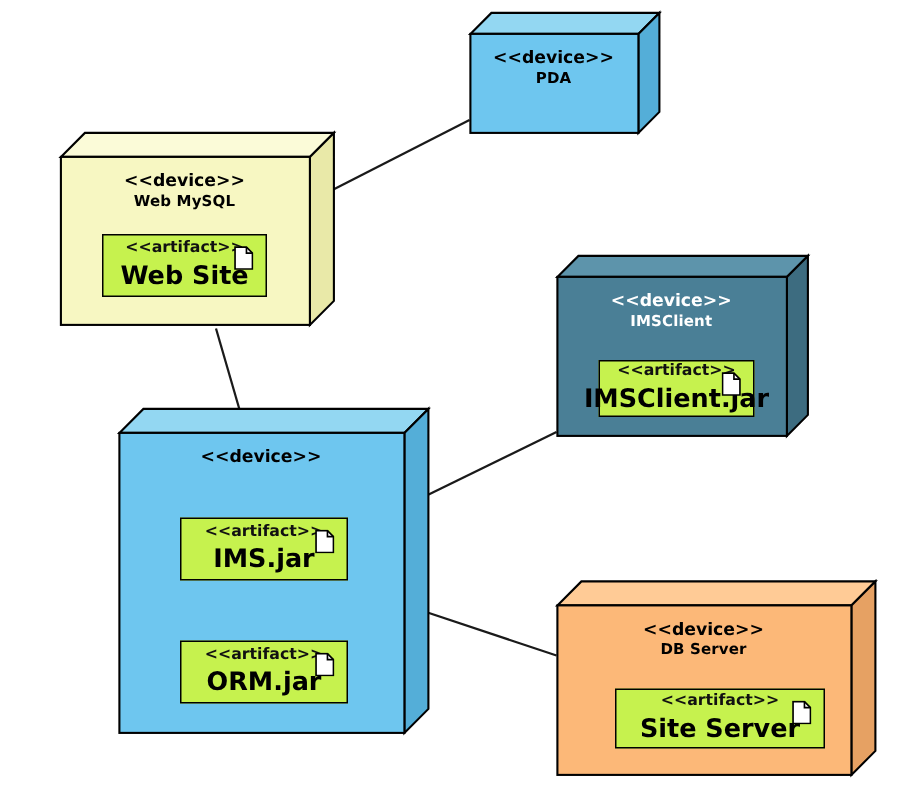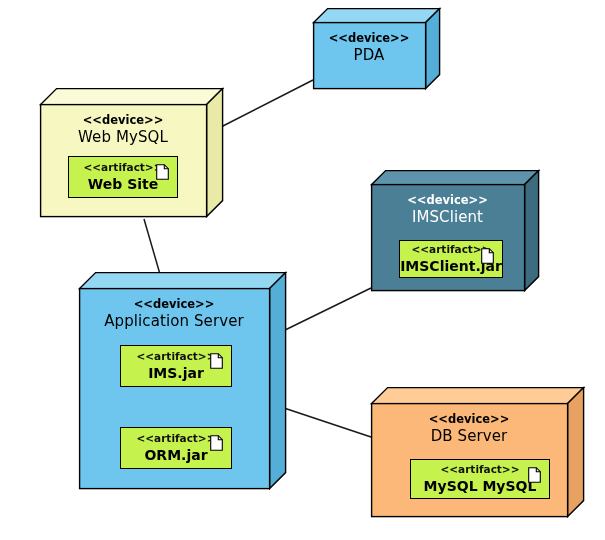--- a/index.html
+++ b/index.html
@@ -37,22 +37,22 @@
   .node-body {
     position: absolute;
     box-sizing: border-box;
     display: flex;
     flex-direction: column;
     align-items: center;
   }
   .node-title {
     text-align: center;
     line-height: 1.32;
-    font-size: 15px;
-    font-weight: normal;
+    font-size: 10px;
+    font-weight: bold;
     letter-spacing: 0.1px;
     white-space: nowrap;
   }
   .node-stereo {
     text-align: center;
     line-height: 1.32;
     font-size: 11.5px;
     font-weight: bold;
     white-space: nowrap;
   }
@@ -67,21 +67,21 @@
     justify-content: center;
   }
   .artifact-stereo {
     font-size: 10.5px;
     font-weight: bold;
     color: #111111;
     line-height: 1.35;
     white-space: nowrap;
   }
   .artifact-name {
-    font-size: 14px;
+    font-size: 17px;
     font-weight: bold;
     color: #000000;
     line-height: 1.35;
     white-space: nowrap;
   }
   .doc-icon {
     position: absolute;
     right: 8px;
     top: 7px;
     width: 13px;
@@ -155,21 +155,20 @@
         </div>
       </div>
       <div class="node" style="left: 79px; top: 272px; width: 206px; height: 216px;">
         <svg class="node-svg" width="208" height="218" viewBox="0 0 208 218">
           <path d="M0.6,16.6 L16.6,0.6 L206.6,0.6 L190.6,16.6 Z" fill="#93d7f2" stroke="#000000" stroke-width="1.4" stroke-linejoin="miter"></path>
           <path d="M190.6,16.6 L206.6,0.6 L206.6,200.6 L190.6,216.6 Z" fill="#54aed8" stroke="#000000" stroke-width="1.4" stroke-linejoin="miter"></path>
           <rect x="0.6" y="16.6" width="190" height="200" fill="#6ec6ef" stroke="#000000" stroke-width="1.4"></rect>
         </svg>
         <div class="node-body" style="left: 0px; top: 16px; width: 190px; height: 200px; color: rgb(0, 0, 0); padding-top: 9px;">
           <div class="node-stereo">&lt;&lt;device&gt;&gt;</div>
-          <div class="node-title">Application Server</div>
           <div class="artifact" style="left: 41px; top: 57px; width: 112px; height: 42px;">
             <div class="artifact-stereo">&lt;&lt;artifact&gt;&gt;</div>
             <div class="artifact-name">IMS.jar</div>
             <svg class="doc-icon" viewBox="0 0 13 16">
               <path d="M0.7,0.7 L8.3,0.7 L12.3,4.7 L12.3,15.3 L0.7,15.3 Z" fill="#ffffff" stroke="#000000" stroke-width="1.1"></path>
               <path d="M8.3,0.7 L8.3,4.7 L12.3,4.7" fill="none" stroke="#000000" stroke-width="1.1"></path>
             </svg>
           </div>
           <div class="artifact" style="left: 41px; top: 139px; width: 112px; height: 42px;">
             <div class="artifact-stereo">&lt;&lt;artifact&gt;&gt;</div>
@@ -185,21 +184,21 @@
         <svg class="node-svg" width="214" height="131" viewBox="0 0 214 131">
           <path d="M0.6,16.6 L16.6,0.6 L212.6,0.6 L196.6,16.6 Z" fill="#ffcb96" stroke="#000000" stroke-width="1.4" stroke-linejoin="miter"></path>
           <path d="M196.6,16.6 L212.6,0.6 L212.6,113.6 L196.6,129.6 Z" fill="#e6a163" stroke="#000000" stroke-width="1.4" stroke-linejoin="miter"></path>
           <rect x="0.6" y="16.6" width="196" height="113" fill="#fcb878" stroke="#000000" stroke-width="1.4"></rect>
         </svg>
         <div class="node-body" style="left: 0px; top: 16px; width: 196px; height: 113px; color: rgb(0, 0, 0); padding-top: 9px;">
           <div class="node-stereo">&lt;&lt;device&gt;&gt;</div>
           <div class="node-title">DB Server</div>
           <div class="artifact" style="left: 39px; top: 56px; width: 140px; height: 40px;">
             <div class="artifact-stereo">&lt;&lt;artifact&gt;&gt;</div>
-            <div class="artifact-name">MySQL MySQL</div>
+            <div class="artifact-name">Site Server</div>
             <svg class="doc-icon" viewBox="0 0 13 16">
               <path d="M0.7,0.7 L8.3,0.7 L12.3,4.7 L12.3,15.3 L0.7,15.3 Z" fill="#ffffff" stroke="#000000" stroke-width="1.1"></path>
               <path d="M8.3,0.7 L8.3,4.7 L12.3,4.7" fill="none" stroke="#000000" stroke-width="1.1"></path>
             </svg>
           </div>
         </div>
       </div>
     </div>
 
 </div>

